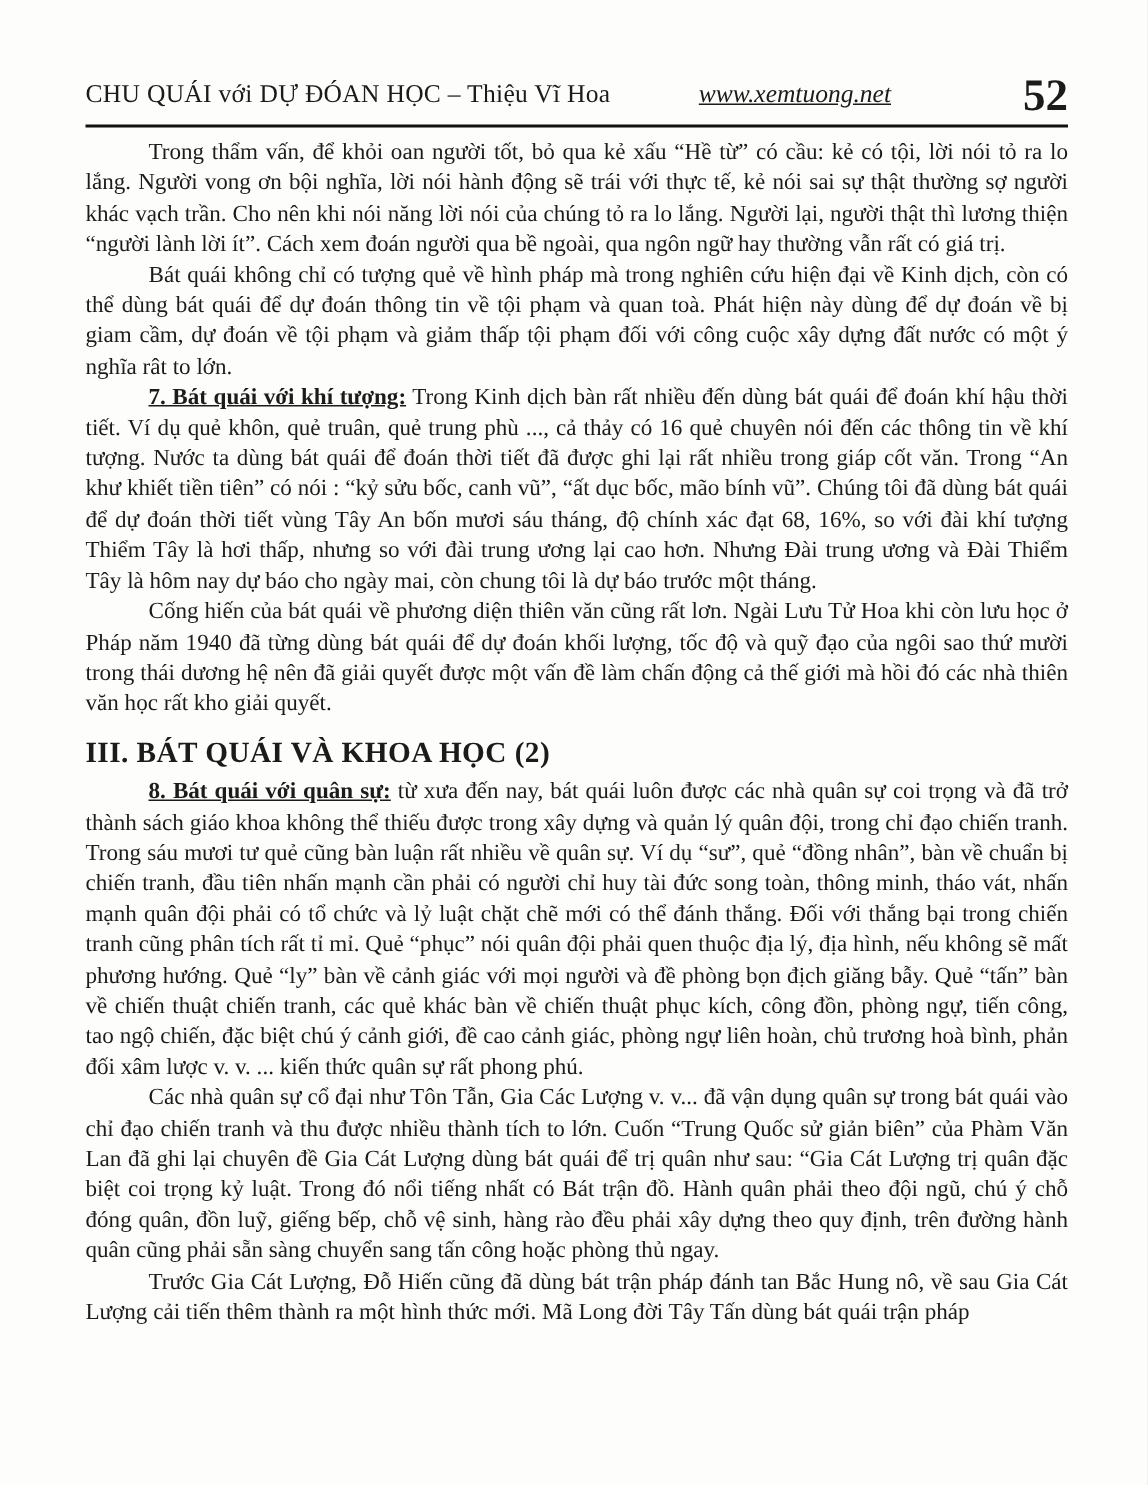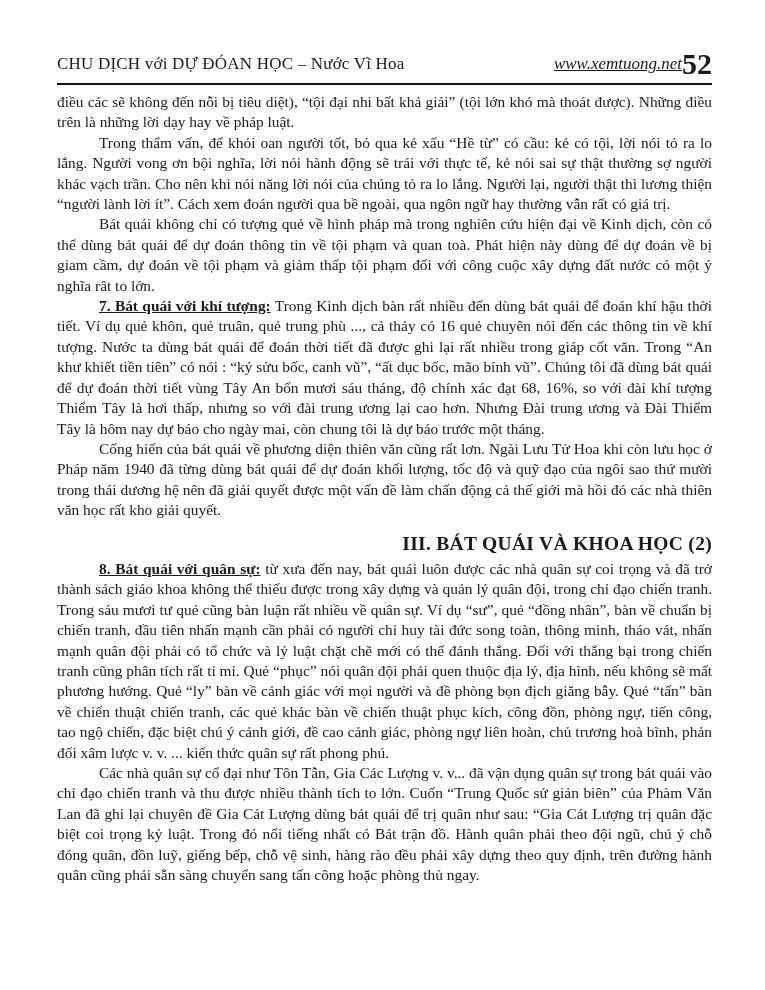--- a/index.html
+++ b/index.html
@@ -33,74 +33,75 @@
   }
   .website {
     font-size: 17px;
     text-decoration: underline;
     white-space: nowrap;
     font-style: italic;
   }
   .page-num {
     font-size: 30px;
     font-weight: bold;
+    margin-left: 88px;
     position: relative;
     top: 5px;
     line-height: 1;
   }
   .body-text {
     margin-top: 7px;
     font-size: 15.4px;
     line-height: 20.4px;
     text-align: justify;
   }
   .body-text p {
     margin: 0;
     text-indent: 42px;
   }
   .body-text p.noindent {
     text-indent: 0;
   }
   .section-heading {
     font-size: 19.5px;
     font-weight: bold;
-    text-align: right;
+    text-align: left;
     margin: 13px 0 5px 0;
     letter-spacing: 0.3px;
   }
   .lead-bold {
     font-weight: bold;
     text-decoration: underline;
   }
 </style>
 </head>
 <body>
 
 <div class="page">
 
   <header class="page-header">
-    <span class="book-title">CHU DỊCH với DỰ ĐÓAN HỌC – Nước Vĩ Hoa</span>
+    <span class="book-title">CHU QUÁI với DỰ ĐÓAN HỌC – Thiệu Vĩ Hoa</span>
     <span class="website">www.xemtuong.net</span>
     <span class="page-num">52</span>
   </header>
 
   <main class="body-text">
 
-    <p class="noindent">điều các sẽ không đến nỗi bị tiêu diệt), “tội đại nhi bất khả giải” (tội lớn khó mà thoát được). Những điều trên là những lời dạy hay về pháp luật.</p>
 
     <p>Trong thẩm vấn, để khỏi oan người tốt, bỏ qua kẻ xấu “Hề từ” có cầu: kẻ có tội, lời nói tỏ ra lo lắng. Người vong ơn bội nghĩa, lời nói hành động sẽ trái với thực tế, kẻ nói sai sự thật thường sợ người khác vạch trần. Cho nên khi nói năng lời nói của chúng tỏ ra lo lắng. Người lại, người thật thì lương thiện “người lành lời ít”. Cách xem đoán người qua bề ngoài, qua ngôn ngữ hay thường vẫn rất có giá trị.</p>
 
     <p>Bát quái không chỉ có tượng quẻ về hình pháp mà trong nghiên cứu hiện đại về Kinh dịch, còn có thể dùng bát quái để dự đoán thông tin về tội phạm và quan toà. Phát hiện này dùng để dự đoán về bị giam cầm, dự đoán về tội phạm và giảm thấp tội phạm đối với công cuộc xây dựng đất nước có một ý nghĩa rât to lớn.</p>
 
     <p><span class="lead-bold">7. Bát quái với khí tượng:</span><span> Trong Kinh dịch bàn rất nhiều đến dùng bát quái để đoán khí hậu thời tiết. Ví dụ quẻ khôn, quẻ truân, quẻ trung phù ..., cả thảy có 16 quẻ chuyên nói đến các thông tin về khí tượng. Nước ta dùng bát quái để đoán thời tiết đã được ghi lại rất nhiều trong giáp cốt văn. Trong “An khư khiết tiền tiên” có nói : “kỷ sửu bốc, canh vũ”, “ất dục bốc, mão bính vũ”. Chúng tôi đã dùng bát quái  để dự đoán thời tiết vùng Tây An bốn mươi sáu tháng, độ chính xác đạt 68, 16%, so với đài khí tượng Thiểm Tây là hơi thấp, nhưng so với đài trung ương lại cao hơn. Nhưng Đài trung ương và Đài Thiểm Tây là hôm nay dự báo cho ngày mai, còn chung tôi là dự báo trước một tháng.</span></p>
 
     <p>Cống hiến của bát quái về phương diện thiên văn cũng rất lơn. Ngài Lưu Tử Hoa khi còn lưu học ở Pháp năm 1940 đã từng dùng bát quái để dự đoán khối lượng, tốc độ và quỹ đạo của ngôi sao thứ mười trong thái dương hệ nên đã giải quyết được một vấn đề làm chấn động cả thế giới mà hồi đó các nhà thiên văn học rất kho giải quyết.</p>
 
     <h2 class="section-heading">III. BÁT QUÁI  VÀ KHOA HỌC (2)</h2>
 
     <p><span class="lead-bold">8. Bát quái  với quân sự:</span><span> từ xưa đến nay, bát quái luôn được các nhà quân sự coi trọng và đã trở thành sách giáo khoa không thể thiếu được trong xây dựng và quản lý quân đội, trong chỉ đạo chiến tranh. Trong sáu mươi tư quẻ cũng bàn luận rất nhiều về quân sự. Ví dụ “sư”, quẻ “đồng nhân”, bàn về chuẩn bị chiến tranh, đầu tiên nhấn mạnh cần phải có người chỉ huy tài đức song toàn, thông minh, tháo vát, nhấn mạnh quân đội phải có tổ chức và lỷ luật chặt chẽ mới có thể đánh thắng. Đối với thắng bại trong chiến tranh cũng phân tích rất tỉ mỉ. Quẻ “phục” nói quân đội phải quen thuộc địa lý, địa hình, nếu không sẽ mất phương hướng. Quẻ “ly” bàn về cảnh giác với mọi người và đề phòng bọn địch giăng bẫy. Quẻ “tấn” bàn về chiến thuật chiến tranh, các quẻ khác bàn về chiến thuật phục kích, công đồn, phòng ngự, tiến công, tao ngộ chiến, đặc biệt chú ý cảnh giới, đề cao cảnh giác, phòng ngự liên hoàn, chủ trương hoà bình, phản đối xâm lược v. v. ... kiến thức quân sự rất phong phú.</span></p>
 
     <p>Các nhà quân sự cổ đại như Tôn Tẫn, Gia Các Lượng v. v... đã vận dụng quân sự trong bát quái vào chỉ đạo chiến tranh và thu được nhiều thành tích to lớn. Cuốn “Trung Quốc sử giản biên” của Phàm Văn Lan đã ghi lại chuyên đề Gia Cát Lượng dùng bát quái để trị quân như sau: “Gia Cát Lượng trị quân đặc biệt coi trọng kỷ luật. Trong đó nổi tiếng nhất có Bát trận đồ. Hành quân phải theo đội ngũ, chú ý chỗ đóng quân, đồn luỹ, giếng bếp, chỗ vệ sinh, hàng rào đều phải xây dựng theo quy định, trên đường hành quân cũng phải sẵn sàng chuyển sang tấn công hoặc phòng thủ ngay.</p>
 
+    <p>Trước Gia Cát Lượng, Đỗ Hiến cũng đã dùng bát trận pháp đánh tan Bắc Hung nô, về sau Gia Cát Lượng cải tiến thêm thành ra một hình thức mới. Mã Long đời Tây Tấn dùng bát quái trận pháp</p>
 
   </main>
 
 </div>
 
 </body></html>

